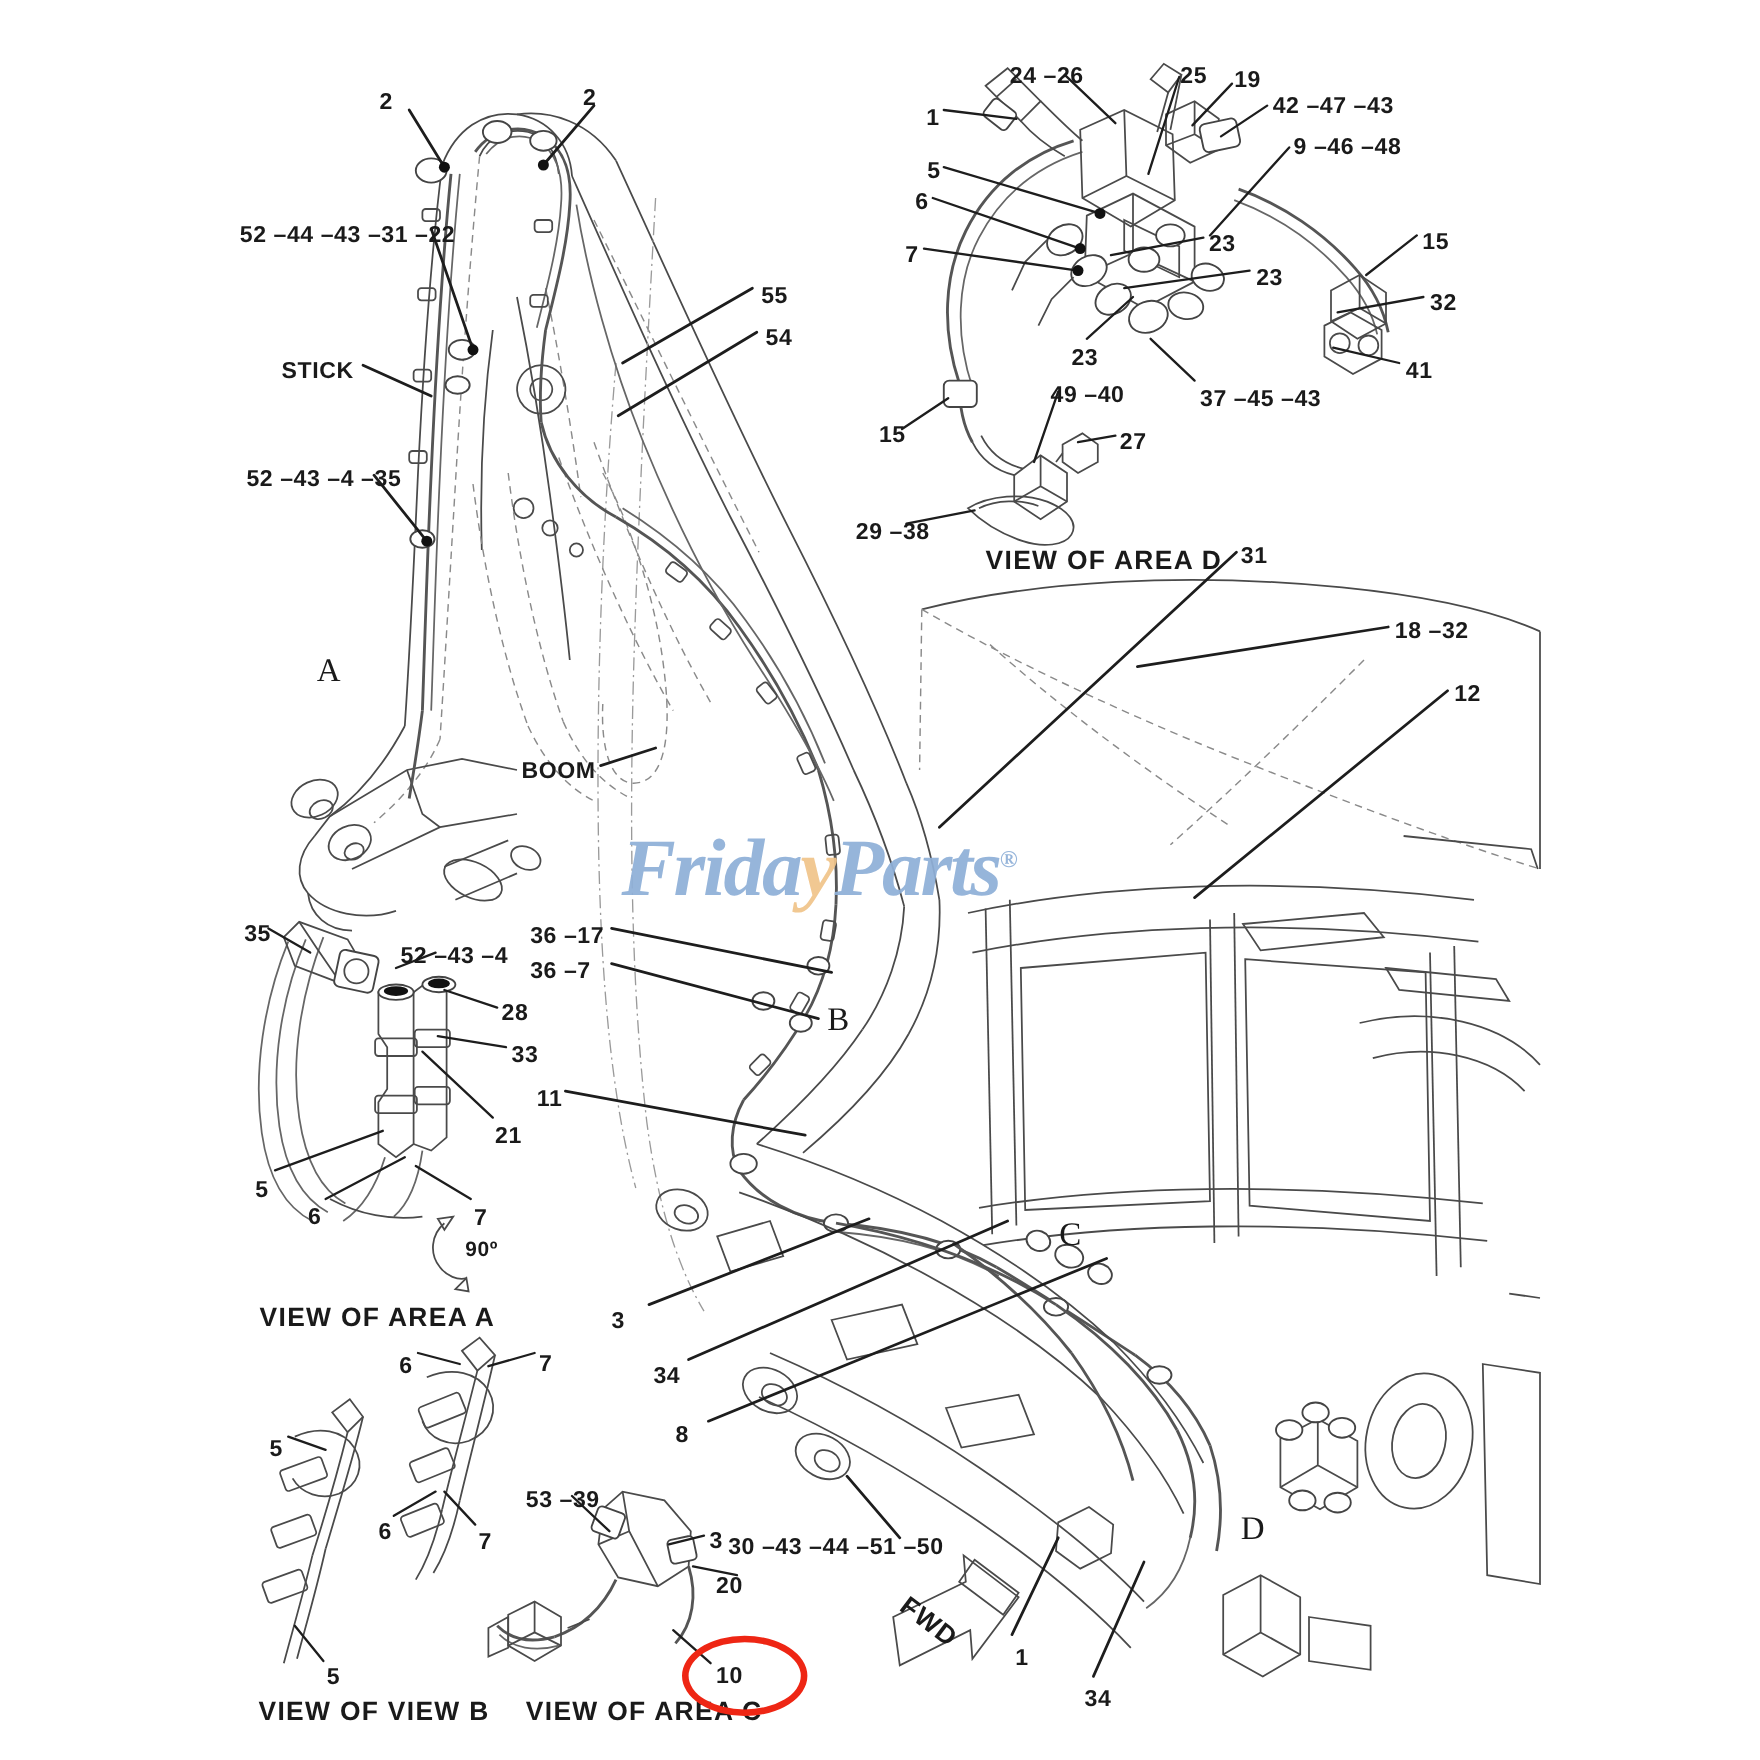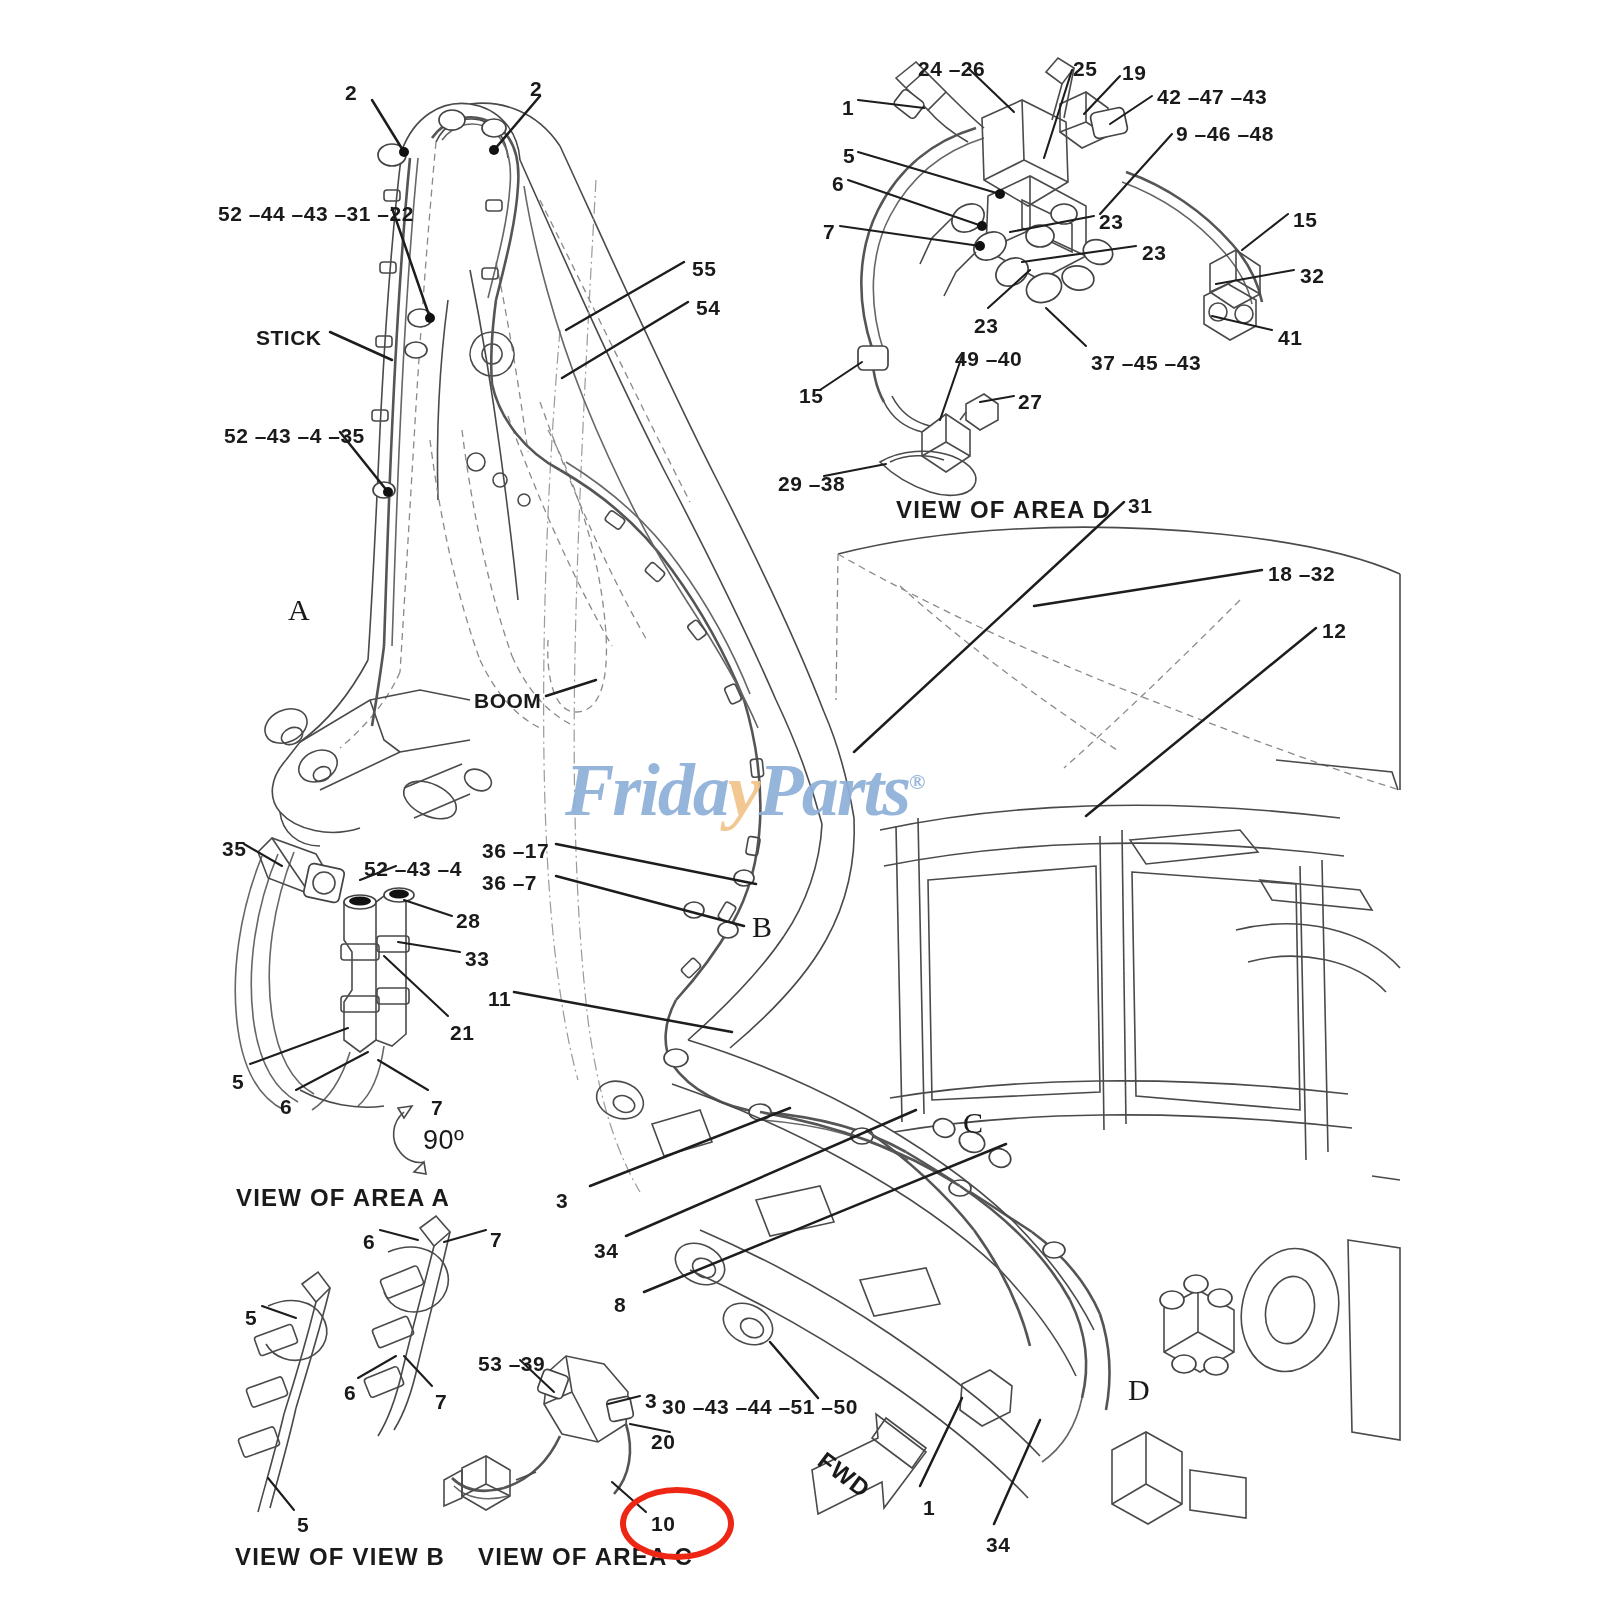--- a/index.html
+++ b/index.html
@@ -16,21 +16,21 @@
     position:absolute;
     font-family:"Liberation Sans",sans-serif;
     font-size:21px;
     font-weight:700;
     color:#1a1a1a;
     white-space:nowrap;
     letter-spacing:.5px;
     line-height:1;
     user-select:none;
   }
-  .lbl.big{font-size:27px;font-weight:400;}
+  .lbl.big{font-size:19px;font-weight:700;}
   .lbl.view{font-size:24px;font-weight:700;letter-spacing:1.2px;}
   .lbl.zone{font-size:30px;font-weight:400;font-family:"Liberation Serif",serif;}
   
   #art{position:absolute;left:0;top:0;width:1600px;height:1600px;}
   
   #watermark{
     position:absolute;
     left:555px;top:748px;
     font-family:Liberation Serif, serif;
     font-size:74px;

